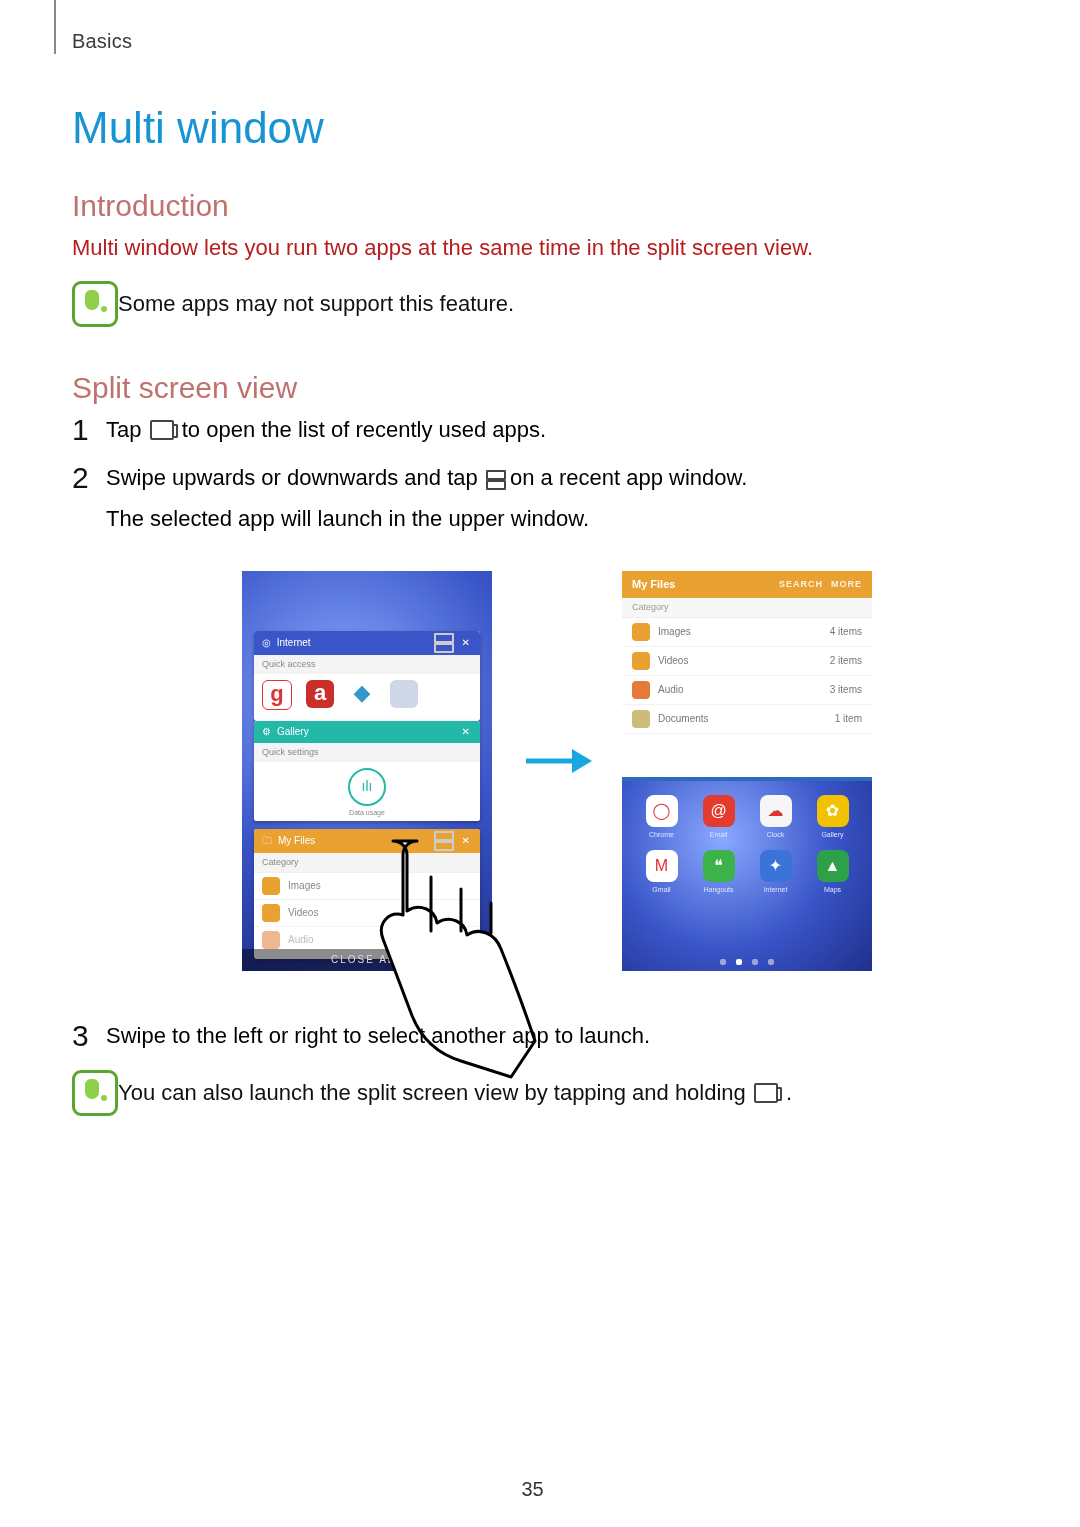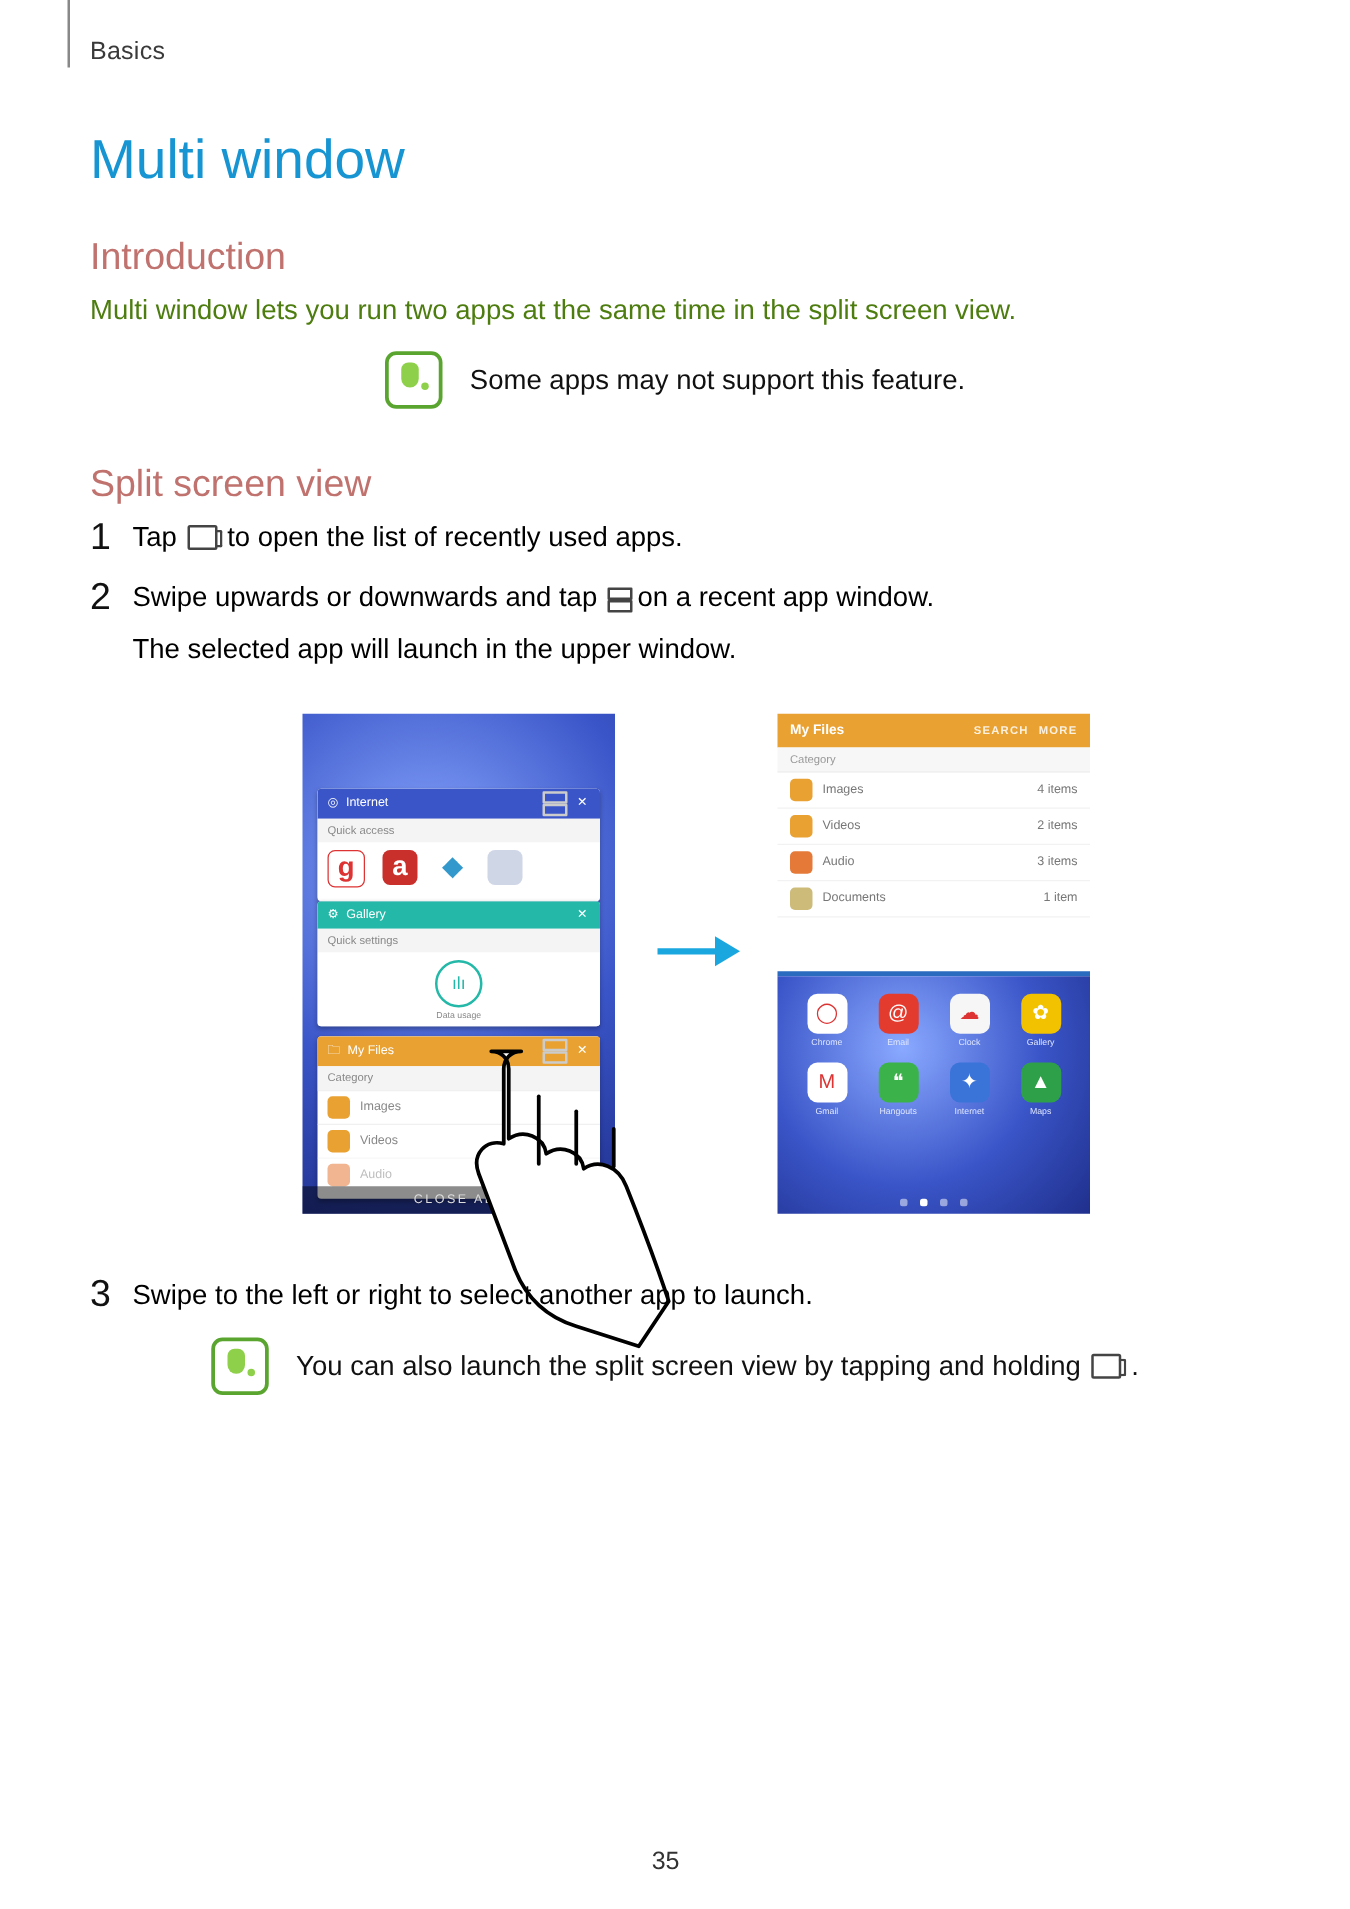--- a/index.html
+++ b/index.html
@@ -38,29 +38,27 @@
   }
   h2.sub-title {
     color: #c0726e;
     font-weight: 400;
     font-size: 30px;
     margin: 0 0 10px 0;
   }
   .body-text {
     font-size: 22px;
     line-height: 1.35;
-    color: #4d7c0f;
+    color: #b91c1c;
     margin: 0 0 18px 0;
   }
   .note-row {
     display: flex;
     align-items: center;
-    gap: 22px;
     margin: 14px 0 44px 0;
-    justify-content: center;
   }
   .note-icon {
     width: 40px;
     height: 40px;
     border: 3px solid #5aa52f;
     border-radius: 9px;
     position: relative;
     flex: 0 0 auto;
   }
   .note-icon::before {

